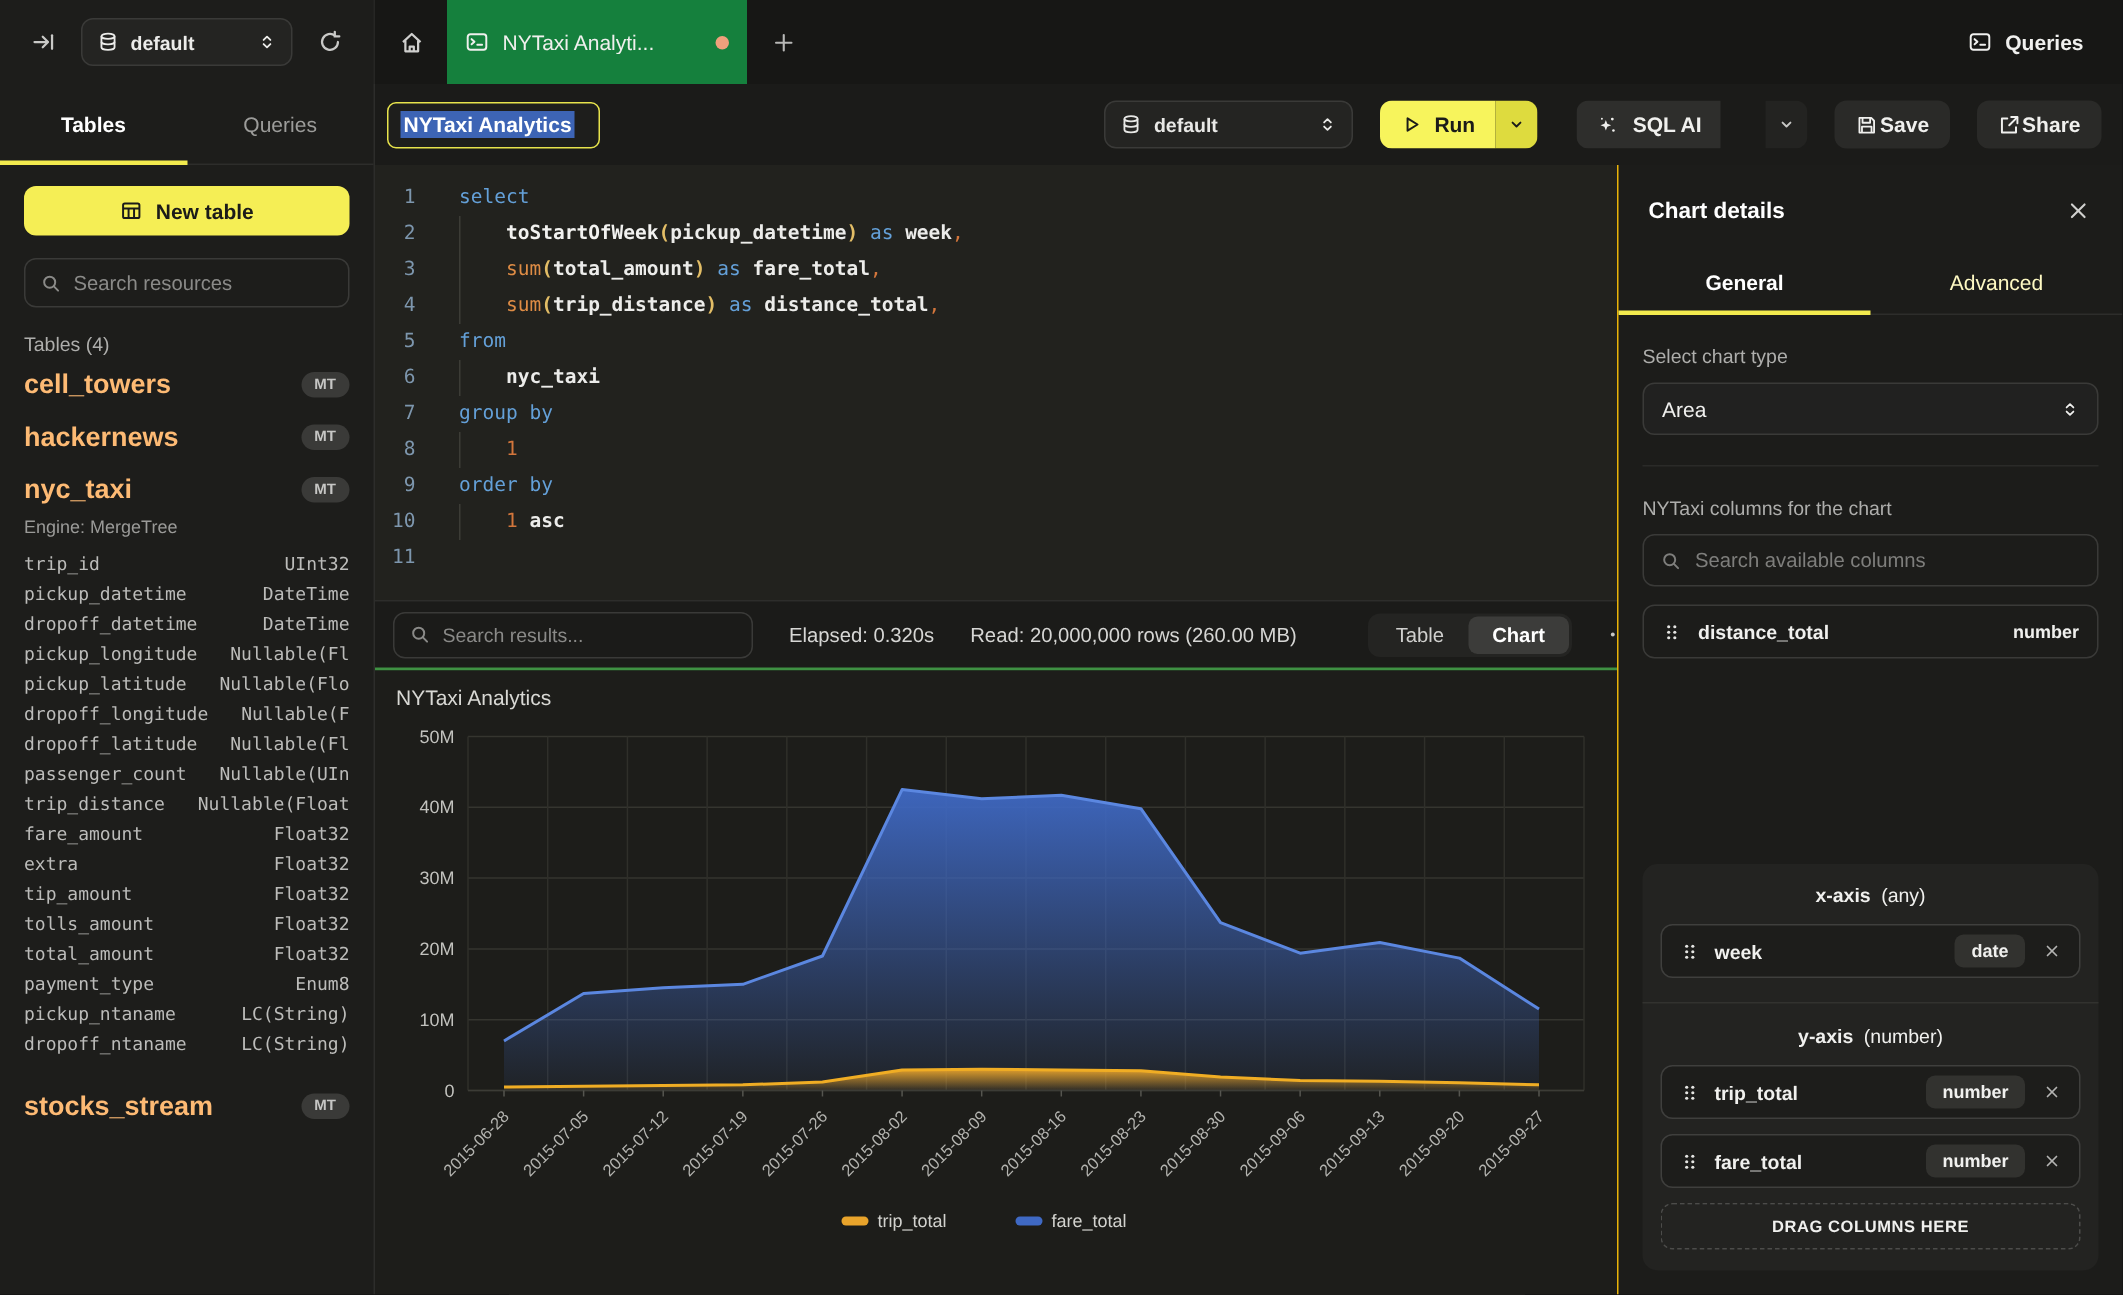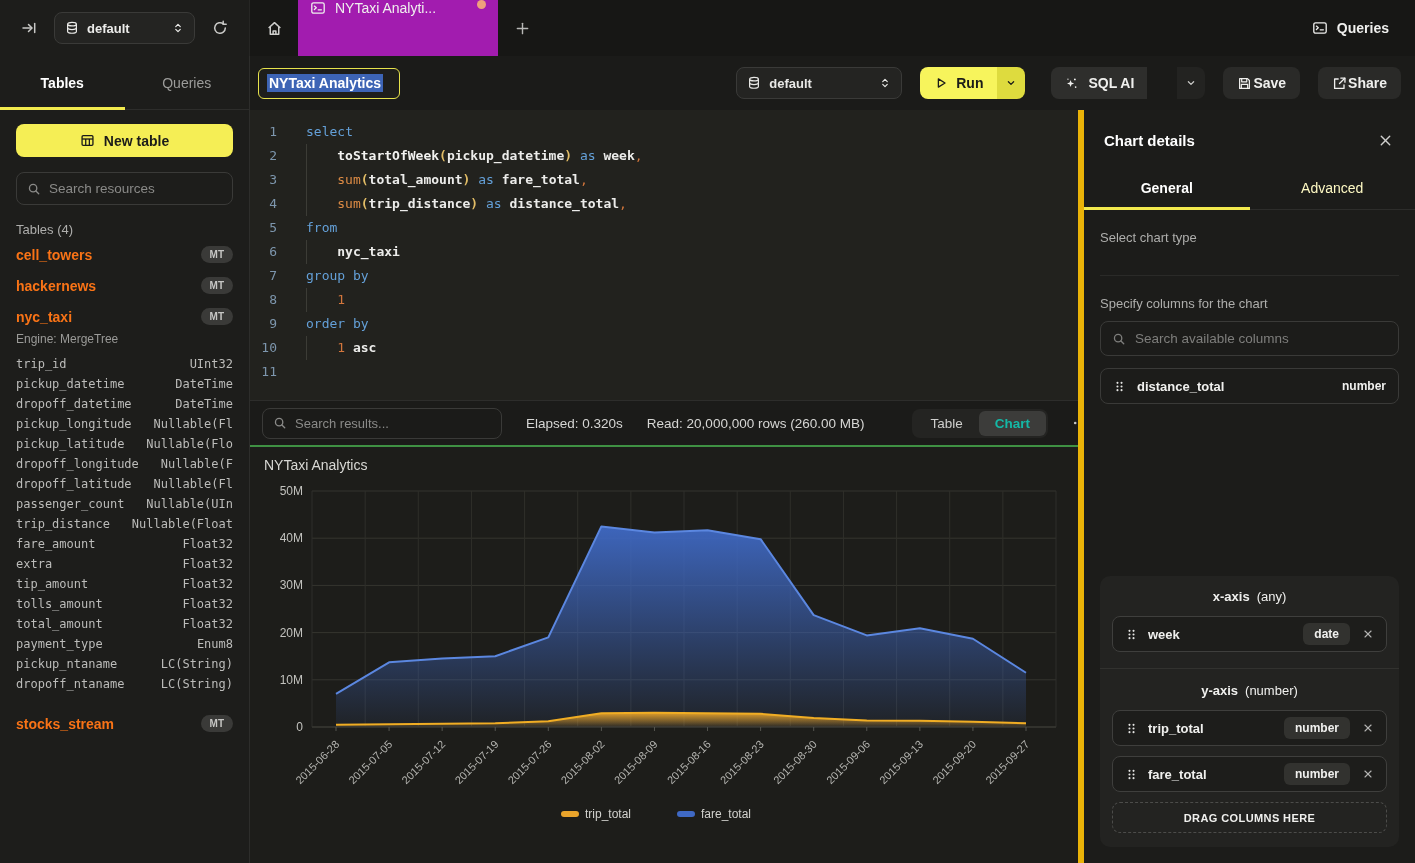--- a/index.html
+++ b/index.html
@@ -16,41 +16,41 @@
   .app { position:relative; width:1415px; height:863px; background:#161614; }
 
   
   .topbar { position:absolute; top:0; left:0; right:0; height:56px; display:flex; background:#181816; }
   .topbar-left { width:250px; height:56px; display:flex; align-items:center; gap:10px; padding:0 14px; background:#1d1d1b; border-right:1px solid #262624; }
   .icon-btn { display:flex; align-items:center; justify-content:center; width:30px; height:30px; color:#c9c9c7; border-radius:6px; }
   .db-select { flex:1; height:32px; display:flex; align-items:center; gap:8px; padding:0 10px; background:#242422; border:1px solid #3a3a38; border-radius:8px; color:#ececea; font-weight:bold; font-size:13px; }
   .db-select .grow { flex:1; text-align:left; }
   .tabstrip { flex:1; display:flex; align-items:stretch; background:#171715; }
   .home-tab { width:48px; display:flex; align-items:center; justify-content:center; color:#cfcfcd; }
-  .doc-tab { width:200px; display:flex; gap:9px; padding:0 12px; background:#a21caf; color:#f0f0ee; font-size:14px; }
+  .doc-tab { width:200px; display:flex; align-items:center; gap:9px; padding:0 12px; background:#15803d; color:#f0f0ee; font-size:14px; }
   .doc-tab .tab-label { flex:1; white-space:nowrap; overflow:hidden; }
   .dot { width:9px; height:9px; border-radius:50%; background:#efa07c; }
   .plus-tab { width:48px; display:flex; align-items:center; justify-content:center; color:#b8b8b6; font-size:18px; }
   .topbar-spacer { flex:1; }
   .queries-btn { align-self:center; display:flex; align-items:center; gap:9px; margin-right:26px; color:#f0f0ee; font-size:14px; font-weight:bold; }
 
   
   .sidebar { position:absolute; top:56px; left:0; width:250px; bottom:0; background:#1d1d1b; border-right:1px solid #2d2d2b; display:flex; flex-direction:column; }
   .side-tabs { height:54px; display:flex; border-bottom:1px solid #2d2d2b; flex:none; }
   .side-tab { flex:1; display:flex; align-items:center; justify-content:center; position:relative; color:#9c9c9a; font-size:14px; }
   .side-tab.active { color:#ffffff; font-weight:bold; }
   .side-tab.active::after { content:""; position:absolute; left:0; right:0; bottom:-1px; height:3px; background:#f2ea4e; }
   .new-table-btn { margin:14px 16px 6px; height:33px; flex:none; background:#f5ee55; color:#1b1b19; border-radius:8px; font-weight:bold; font-size:14px; display:flex; align-items:center; justify-content:center; gap:9px; }
   .side-search { margin:9px 16px 4px; height:33px; flex:none; border:1px solid #3a3a38; border-radius:8px; display:flex; align-items:center; gap:8px; padding:0 10px; color:#8a8a88; }
   .side-search input { flex:1; background:transparent; border:none; color:#d8d8d6; font-size:13.5px; }
   .side-search input::placeholder { color:#8a8a88; }
   .tables-label { margin:13px 16px 2px; flex:none; color:#aeaeac; font-size:13px; }
   .tables-list { flex:1; overflow:hidden; }
   .table-item { display:flex; justify-content:space-between; align-items:center; padding:7px 16px; }
-  .table-name { font-weight:bold; font-size:14px; color:#f97316; }
+  .table-name { font-weight:bold; font-size:18px; color:#fdba74; }
   .mt-badge { background:#3a3a38; border-radius:10px; padding:3px 9px; font-size:10px; font-weight:bold; color:#c6c6c4; }
   .engine-label { padding:0 16px 8px; color:#9a9a98; font-size:12px; }
   .cols-list { padding-bottom:14px; }
   .col-row { display:flex; justify-content:space-between; padding:0 16px; height:20px; line-height:20px; font-family:"DejaVu Sans Mono", monospace; font-size:12px; color:#bcbcba; }
 
   
   .toolbar { position:absolute; top:56px; left:250px; right:0; height:54px; display:flex; align-items:center; padding:0 14px 0 8px; background:#1b1b19; }
   .title-input { height:31px; min-width:142px; display:flex; align-items:center; padding:0 8px; border:1.5px solid #e7e34c; border-radius:6px; background:#1e1e1c; font-size:14px; font-weight:bold; }
   .title-input .selected-text { background:#3d64b5; color:#ffffff; padding:1px 2px; }
   .tb-spacer { flex:1; }
@@ -81,29 +81,29 @@
 
   
   .results { height:45px; flex:none; display:flex; align-items:center; gap:24px; padding:0 12px; border-top:1px solid #2d2d2b; background:#1b1b19; }
   .results-search { width:240px; height:31px; flex:none; border:1px solid #3a3a38; border-radius:8px; display:flex; align-items:center; gap:8px; padding:0 10px; color:#8a8a88; }
   .results-search input { flex:1; background:transparent; border:none; color:#d8d8d6; font-size:13px; min-width:0; }
   .results-search input::placeholder { color:#8a8a88; }
   .stat-text { color:#d6d6d4; font-size:13.5px; white-space:nowrap; }
   .res-spacer { flex:1; }
   .view-toggle { display:flex; background:#242422; border-radius:8px; padding:2px; }
   .toggle-opt { padding:5px 16px; border-radius:6px; font-size:13.5px; color:#cfcfcd; }
-  .toggle-opt.active { background:#3c3c3a; color:#14b8a6; font-weight:bold; }
+  .toggle-opt.active { background:#3c3c3a; color:#ffffff; font-weight:bold; }
   .more-btn { color:#c8c8c6; display:flex; align-items:center; }
 
   
   .green-line { height:2px; flex:none; background:#3f9143; }
   .chart-panel { flex:1; background:#1d1d1a; position:relative; }
 
   
-  .panel { position:absolute; top:110px; right:0; width:337px; bottom:0; background:#1c1c1a; border-left:6px solid #eab308; display:flex; flex-direction:column; }
+  .panel { position:absolute; top:110px; right:0; width:337px; bottom:0; background:#1c1c1a; border-left:1px solid #eab308; display:flex; flex-direction:column; }
   .panel-header { display:flex; justify-content:space-between; align-items:center; padding:22px 22px 20px 20px; }
   .panel-title { font-size:15px; font-weight:bold; color:#ffffff; }
   .panel-close { color:#d0d0ce; }
   .panel-tabs { display:flex; border-bottom:1px solid #2d2d2b; flex:none; }
   .panel-tab { flex:1; display:flex; align-items:center; justify-content:center; padding:11px 0 13px; position:relative; color:#fef9c3; font-size:14px; }
   .panel-tab.active { color:#ffffff; font-weight:bold; }
   .panel-tab.active::after { content:""; position:absolute; left:0; right:0; bottom:-1px; height:3px; background:#f2ea4e; }
   .panel-body { flex:1; display:flex; flex-direction:column; padding:20px 16px 16px; overflow:hidden; }
   .field-label { color:#aeaeac; font-size:13px; margin-bottom:10px; }
   .chart-type-select { height:35px; flex:none; border:1px solid #3a3a38; border-radius:8px; background:#212120; display:flex; align-items:center; justify-content:space-between; padding:0 12px; font-size:14px; color:#f0f0ee; }
@@ -548,22 +548,31 @@
     <div class="panel-tabs">
       <div class="panel-tab active">
           <span>General</span>
         </div>
       <div class="panel-tab">
           <span>Advanced</span>
         </div>
     </div>
     <div class="panel-body">
       <div class="field-label">Select chart type</div>
+      <div class="chart-type-select">
+        <span>Area</span>
+        <span>
+          <svg width="12" height="12" viewBox="0 0 16 16" fill="none" stroke="currentColor" stroke-width="1.6" stroke-linecap="round" stroke-linejoin="round">
+              <path d="M5 6.2 8 3.2l3 3"></path>
+              <path d="M5 9.8l3 3 3-3"></path>
+            </svg>
+        </span>
+      </div>
       <div class="panel-divider"></div>
-      <div class="field-label">Specify columns for the chart</div>
+      <div class="field-label">NYTaxi columns for the chart</div>
       <div class="panel-search">
         <span>
           <svg width="14" height="14" viewBox="0 0 16 16" fill="none" stroke="currentColor" stroke-width="1.5" stroke-linecap="round">
               <circle cx="7" cy="7" r="4.2"></circle>
               <path d="M10.2 10.2 13.4 13.4"></path>
             </svg>
         </span>
         <input type="text" placeholder="Search available columns" style="">
       </div>
       <div id="avail-list">

